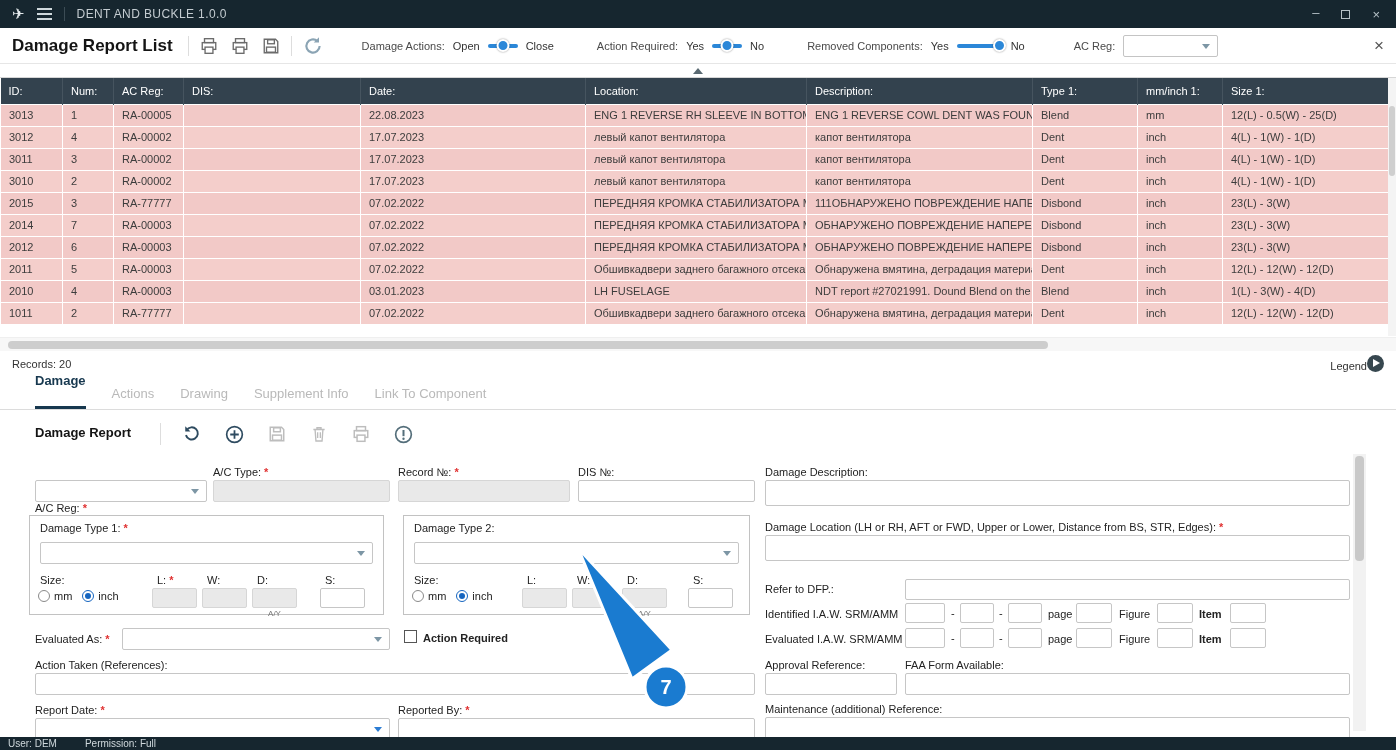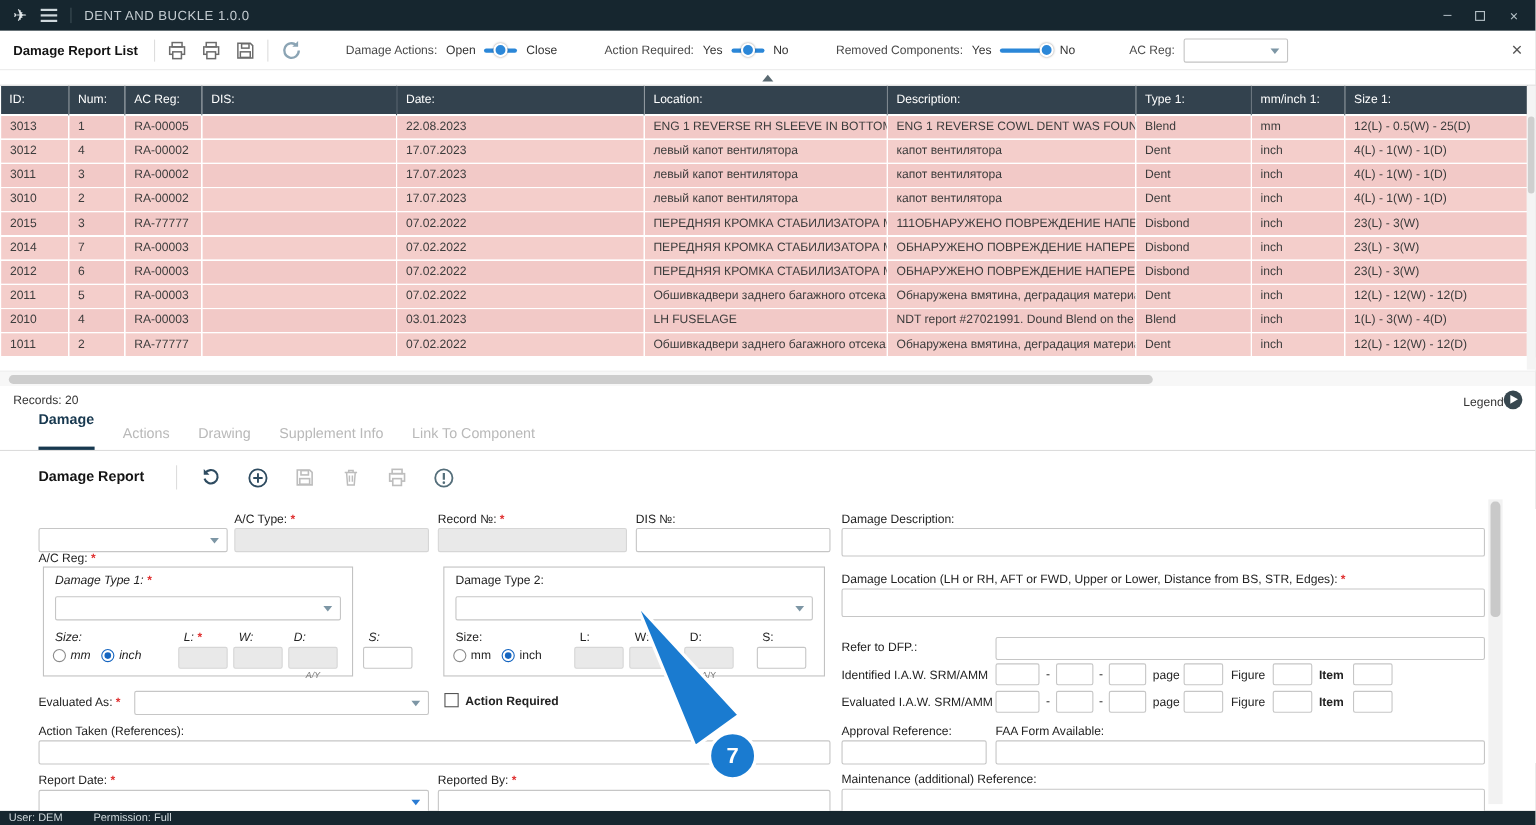--- a/index.html
+++ b/index.html
@@ -13,21 +13,21 @@
   .hamburger div { width:15px; height:2px; background:#cfd8dc; }
   .tb-vsep { width:1px; height:14px; background:#3c4c55; }
   .win-title { font-size:12px; letter-spacing:.4px; color:#c4ccd1; }
   .win-controls { margin-left:auto; display:flex; align-items:center; gap:22px; padding-right:4px; }
   .win-btn { background:none; border:none; color:#b6c2c8; font-size:13px; cursor:pointer; line-height:1; }
   .min-glyph { display:inline-block; transform:translateY(-2px); }
   .restore-box { width:9px; height:9px; border:1px solid #b6c2c8; display:inline-block; }
 
   
   .toolbar { height:36px; background:#fff; display:flex; align-items:center; padding:0 12px; gap:9px; border-bottom:1px solid #e6e6e6; }
-  .tb-title { font-size:12px; font-weight:bold; color:#141414; margin-right:6px; }
+  .tb-title { font-size:17px; font-weight:bold; color:#141414; margin-right:6px; }
   .vsep { width:1px; height:20px; background:#ddd; }
   .icon-btn { background:none; border:none; padding:2px; cursor:pointer; display:flex; align-items:center; }
   .filter { display:flex; align-items:center; gap:8px; }
   .f-label { font-size:11px; color:#4a4a4a; }
   .f-val { font-size:11px; color:#333; }
   .toggle { position:relative; width:30px; height:13px; cursor:pointer; }
   .toggle.wide { width:46px; }
   .toggle .track { position:absolute; top:5px; left:0; right:0; height:4px; border-radius:2px; background:#2b87d8; }
   .toggle .knob { position:absolute; top:0; width:13px; height:13px; border-radius:50%; background:#2b87d8; border:2px solid #fff; box-shadow:0 0 2px rgba(0,0,0,.45); }
   .knob-middle { left:50%; transform:translateX(-50%); }
@@ -420,21 +420,21 @@
 
     <span class="lbl" style="left:398px; top:56px;"><span>Record №:</span><span class="req">*</span></span>
     <div class="tb disabled" style="left:398px; top:70px; width:172px;"><span></span></div>
 
     <span class="lbl" style="left:578px; top:56px;"><span>DIS №:</span></span>
     <div class="tb" style="left:578px; top:70px; width:177px;"><span></span></div>
 
     <span class="lbl" style="left:765px; top:56px;"><span>Damage Description:</span></span>
     <div class="tb" style="left:765px; top:70px; width:585px; height:26px;"><span></span></div>
 
-    <div class="gbox" style="left:39px; top:105px; width:282px; height:100px;font-style:italic;">
+    <div class="gbox" style="left:29px; top:105px; width:355px; height:100px;">
       <span class="gb-label"><span>Damage Type 1:</span><span class="req">*</span></span>
       <div class="sel" style="left:10px; top:26px; right:10px;"><span></span></div>
       <span class="lbl" style="left:10px; top:58px;">Size:</span>
       <span class="lbl" style="left:127px; top:58px;"><span>L:</span><span class="req">*</span></span>
       <span class="lbl" style="left:177px; top:58px;">W:</span>
       <span class="lbl" style="left:227px; top:58px;">D:</span>
       <span class="lbl" style="left:295px; top:58px;">S:</span>
       <div class="radio-row">
         <span class="radio"></span>
           <span>mm</span>

